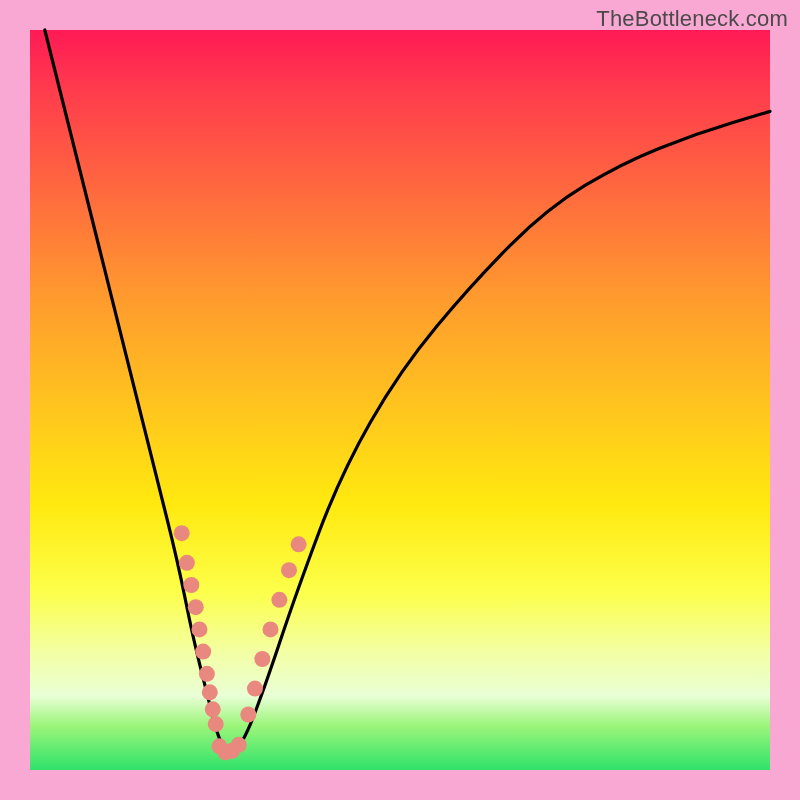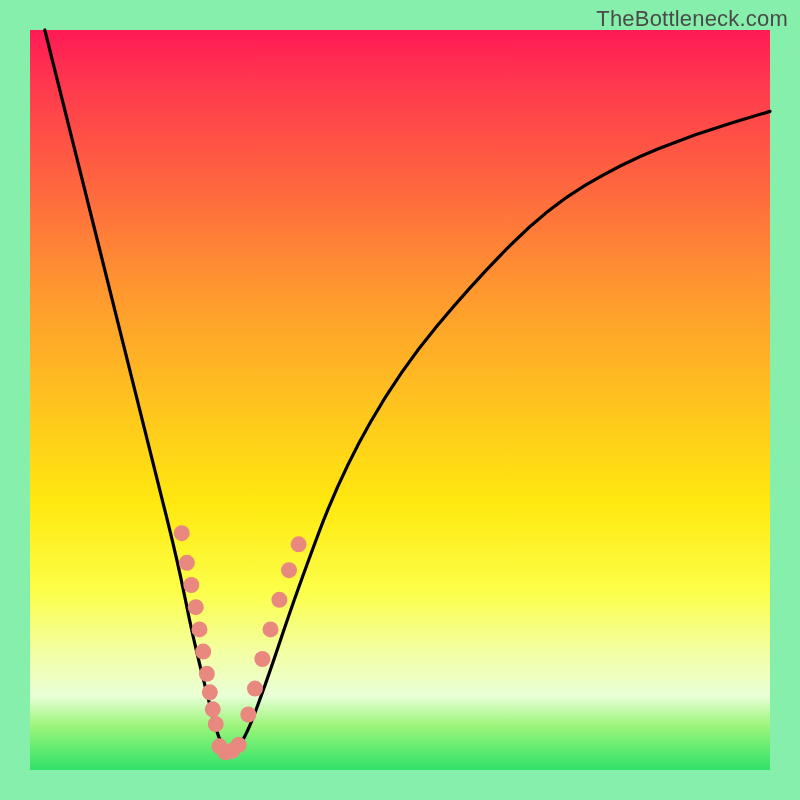--- a/index.html
+++ b/index.html
@@ -7,21 +7,21 @@
     padding: 0;
     width: 800px;
     height: 800px;
     overflow: hidden;
     background: #000;
     font-family: Arial, Helvetica, sans-serif;
   }
   .frame {
     position: absolute;
     inset: 0;
-    background: #86efac;
+    background: #f9a8d4;
   }
   .plot-area {
     position: absolute;
     left: 30px;
     top: 30px;
     width: 740px;
     height: 740px;
     
     background: linear-gradient(
       to bottom,

